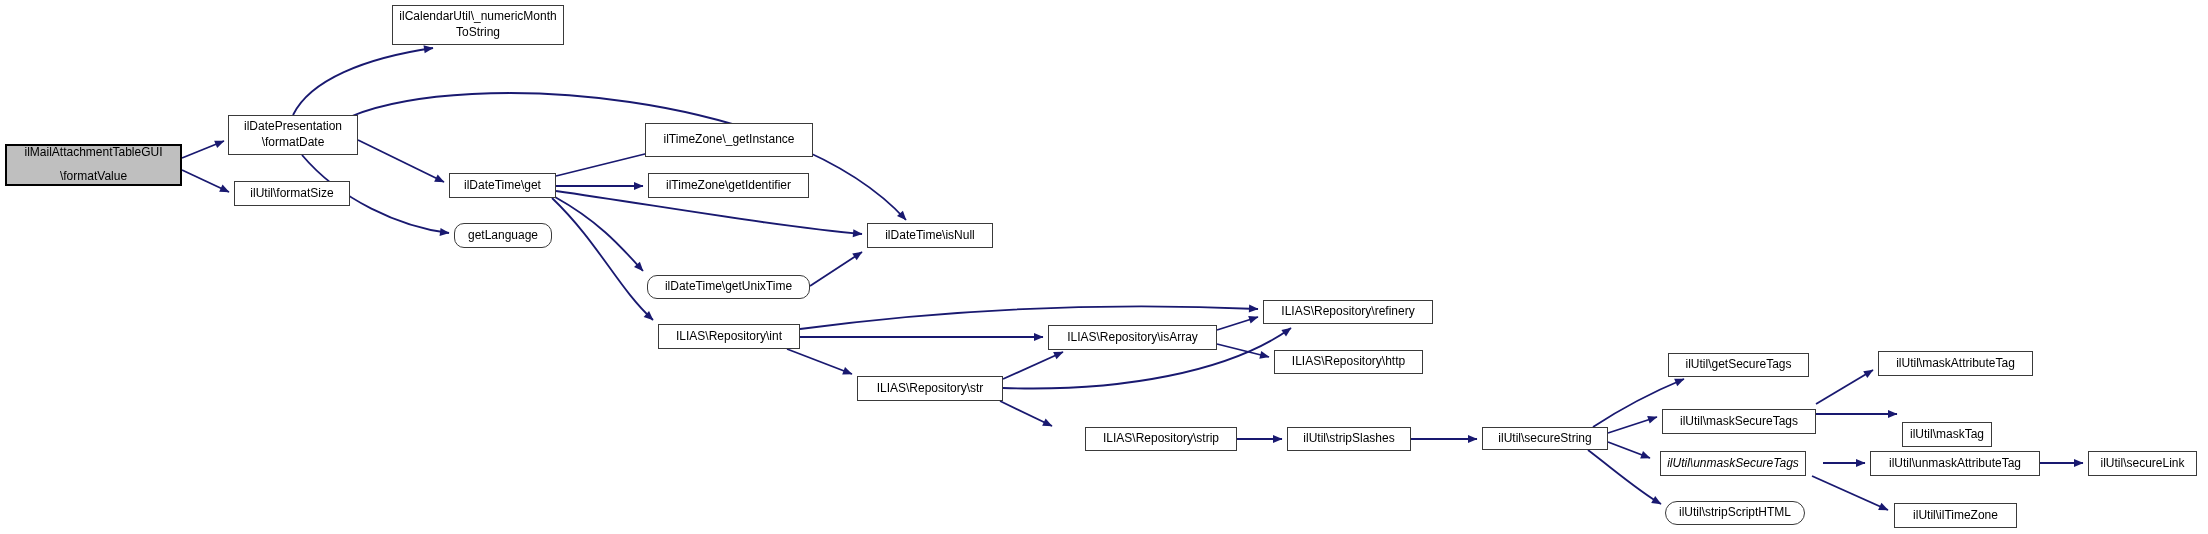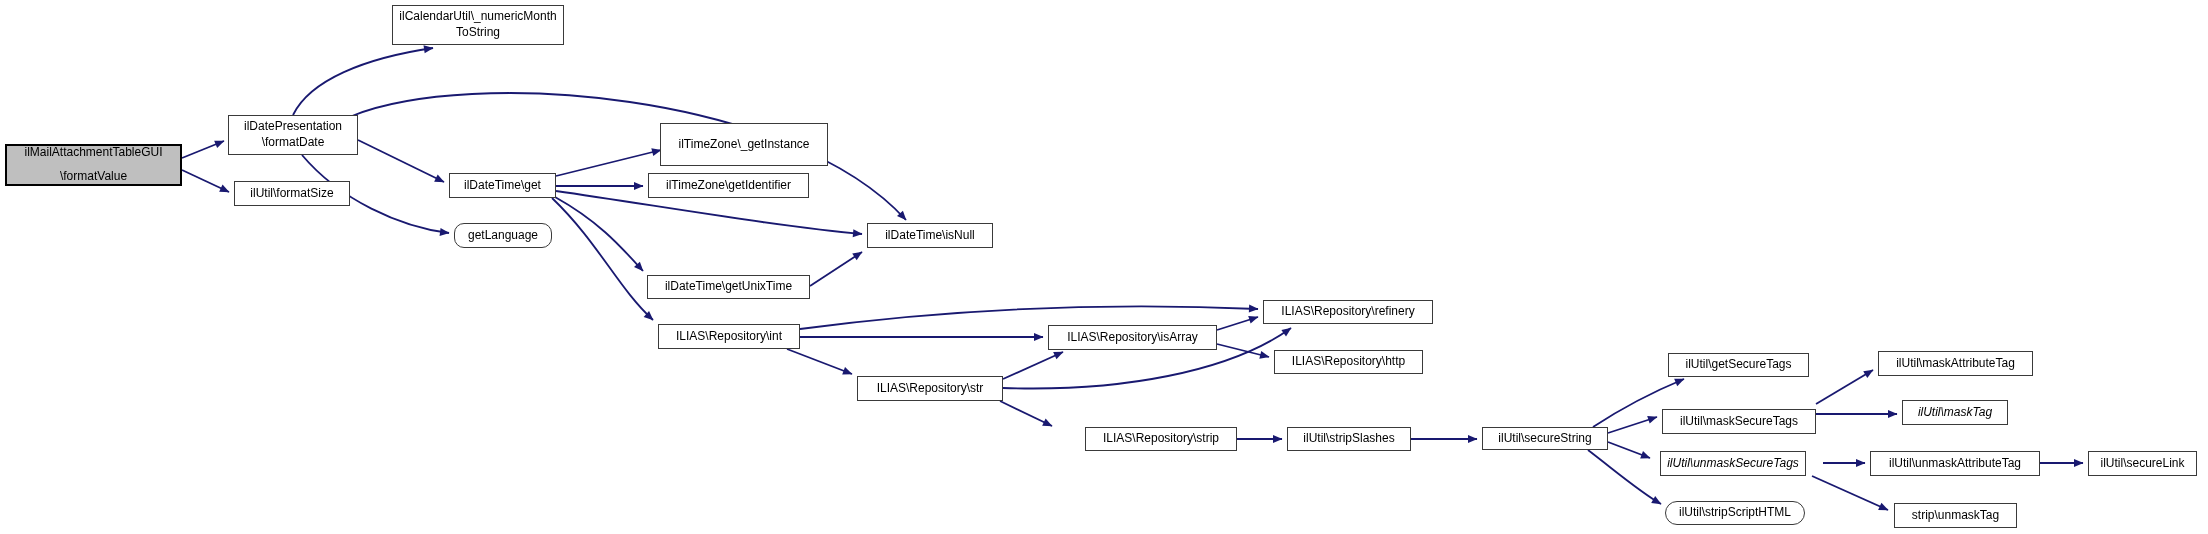--- a/index.html
+++ b/index.html
@@ -103,30 +103,30 @@
       </div>
       <div class="node" style="left: 234px; top: 181px; width: 116px; height: 25px;">
         <div>ilUtil\formatSize</div>
       </div>
       <div class="node" style="left: 449px; top: 173px; width: 107px; height: 25px;">
         <div>ilDateTime\get</div>
       </div>
       <div class="node" style="left: 454px; top: 223px; width: 98px; height: 25px; border-radius: 10px;">
         <div>getLanguage</div>
       </div>
-      <div class="node" style="left: 645px; top: 123px; width: 168px; height: 43px; margin-left: 15px;">
+      <div class="node" style="left: 645px; top: 123px; width: 168px; height: 34px;">
         <div>ilTimeZone\_getInstance</div>
       </div>
       <div class="node" style="left: 648px; top: 173px; width: 161px; height: 25px;">
         <div>ilTimeZone\getIdentifier</div>
       </div>
       <div class="node" style="left: 867px; top: 223px; width: 126px; height: 25px;">
         <div>ilDateTime\isNull</div>
       </div>
-      <div class="node" style="left: 647px; top: 275px; width: 163px; height: 24px;">
+      <div class="node" style="left: 647px; top: 275px; width: 163px; height: 24px; border-radius: 10px;">
         <div>ilDateTime\getUnixTime</div>
       </div>
       <div class="node" style="left: 658px; top: 324px; width: 142px; height: 25px;">
         <div>ILIAS\Repository\int</div>
       </div>
       <div class="node" style="left: 857px; top: 376px; width: 146px; height: 25px;">
         <div>ILIAS\Repository\str</div>
       </div>
       <div class="node" style="left: 1048px; top: 325px; width: 169px; height: 25px;">
         <div>ILIAS\Repository\isArray</div>
@@ -154,26 +154,26 @@
       </div>
       <div class="node" style="left: 1660px; top: 451px; width: 146px; height: 25px; font-style: italic;">
         <div>ilUtil\unmaskSecureTags</div>
       </div>
       <div class="node" style="left: 1665px; top: 501px; width: 140px; height: 24px; border-radius: 12px;">
         <div>ilUtil\stripScriptHTML</div>
       </div>
       <div class="node" style="left: 1878px; top: 351px; width: 155px; height: 25px;">
         <div>ilUtil\maskAttributeTag</div>
       </div>
-      <div class="node" style="left: 1902px; top: 400px; width: 106px; height: 25px; font-style: italic;">
+      <div class="node" style="left: 1902px; top: 422px; width: 90px; height: 25px;">
         <div>ilUtil\maskTag</div>
       </div>
       <div class="node" style="left: 1870px; top: 451px; width: 170px; height: 25px;">
         <div>ilUtil\unmaskAttributeTag</div>
       </div>
       <div class="node" style="left: 1894px; top: 503px; width: 123px; height: 25px;">
-        <div>strip\unmaskTag</div>
+        <div>ilUtil\ilTimeZone</div>
       </div>
       <div class="node" style="left: 2088px; top: 451px; width: 109px; height: 25px;">
         <div>ilUtil\secureLink</div>
       </div>
     </div>
 </div>
 
 </body></html>

